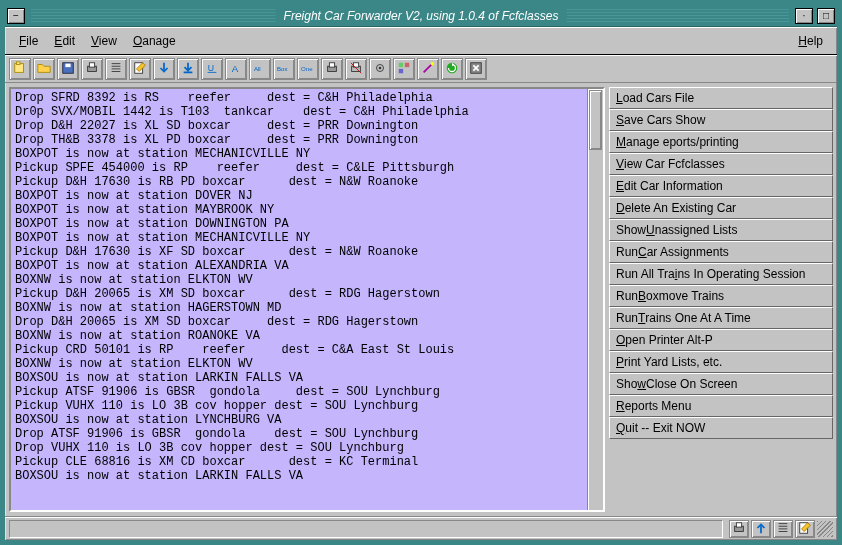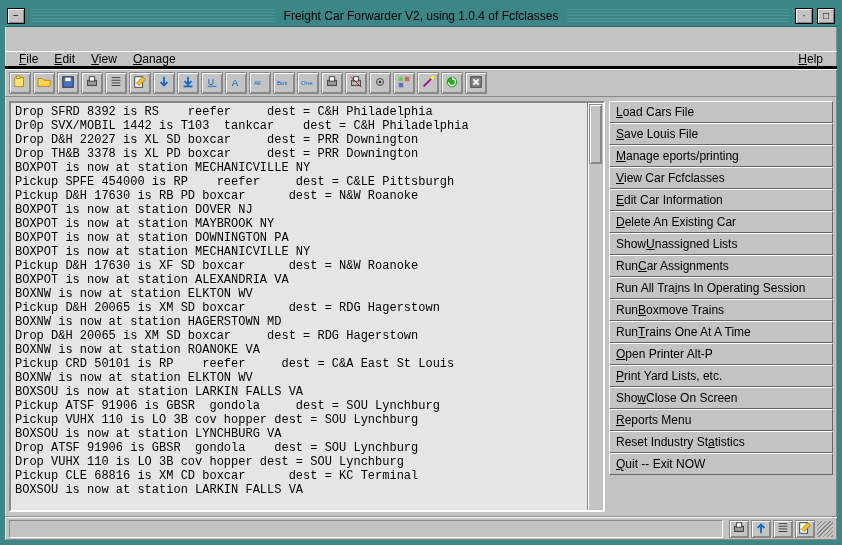--- a/index.html
+++ b/index.html
@@ -32,42 +32,42 @@
   .title-lines {
     flex: 1;
     height: 14px;
     margin: 0 4px;
     background: repeating-linear-gradient(to bottom,#4a9595 0,#4a9595 1px,#3b8686 1px,#3b8686 3px);
   }
   .title-text {
     position: absolute;
     left: 50%;
     transform: translateX(-50%);
-    color: #000000;
+    color: #ffffff;
     background: #3b8686;
     padding: 0 8px;
     font-size: 12px;
+    font-style: italic;
   }
   .title-btn {
     width: 18px; height: 16px;
     margin: 0 2px;
     background: #c3c3c3;
     border: 1px solid #000;
     box-shadow: inset 1px 1px 0 #fff, inset -1px -1px 0 #888;
     display:flex;align-items:center;justify-content:center;
     font-size:10px;
   }
   .menubar {
-    height: 18px;
+    height: 28px;
     display: flex;
     align-items: center;
     padding: 0 6px;
-    border-bottom: 3px solid #000000;
+    border-bottom: 1px solid #000000;
     box-shadow: inset 0 1px 0 #fff;
-    margin-top: 24px;
   }
   .menu-item {
     padding: 2px 8px;
     cursor: default;
   }
   .menu-item .u { text-decoration: underline; }
   .menu-spacer { flex: 1; }
   .toolbar {
     height: 28px;
     display: flex;
@@ -95,21 +95,21 @@
   }
   .log-frame {
     flex: 1;
     display: flex;
     border: 2px solid;
     border-color: #888 #fff #fff #888;
     background: #c3c3c3;
   }
   .log {
     flex: 1;
-    background: #e5e5e5;
+    background: #c4b5fd;
     font-family: "Courier New", monospace;
     font-size: 12px;
     color: #000;
     padding: 2px 4px;
     white-space: pre;
     overflow: hidden;
   }
   .scrollbar {
     width: 16px;
     background: #c3c3c3;
@@ -340,21 +340,21 @@
     </div>
     <div class="side" id="side">
         <div class="side-btn">
           <span></span>
           <span class="u">L</span>
           <span>oad Cars File</span>
         </div>
         <div class="side-btn">
           <span></span>
           <span class="u">S</span>
-          <span>ave Louis File</span>
+          <span>ave Cars Show</span>
         </div>
         <div class="side-btn">
           <span></span>
           <span class="u">M</span>
           <span>anage eports/printing</span>
         </div>
         <div class="side-btn">
           <span></span>
           <span class="u">V</span>
           <span>iew Car Fcfclasses</span>
@@ -406,25 +406,20 @@
         </div>
         <div class="side-btn">
           <span>Sho</span>
           <span class="u">w</span>
           <span> Close On Screen</span>
         </div>
         <div class="side-btn">
           <span></span>
           <span class="u">R</span>
           <span>eports Menu</span>
-        </div>
-        <div class="side-btn">
-          <span>Reset Industry St</span>
-          <span class="u">a</span>
-          <span>tistics</span>
         </div>
         <div class="side-btn">
           <span></span>
           <span class="u">Q</span>
           <span>uit -- Exit NOW</span>
         </div>
       </div>
   </div>
 
   <div class="statusbar">

